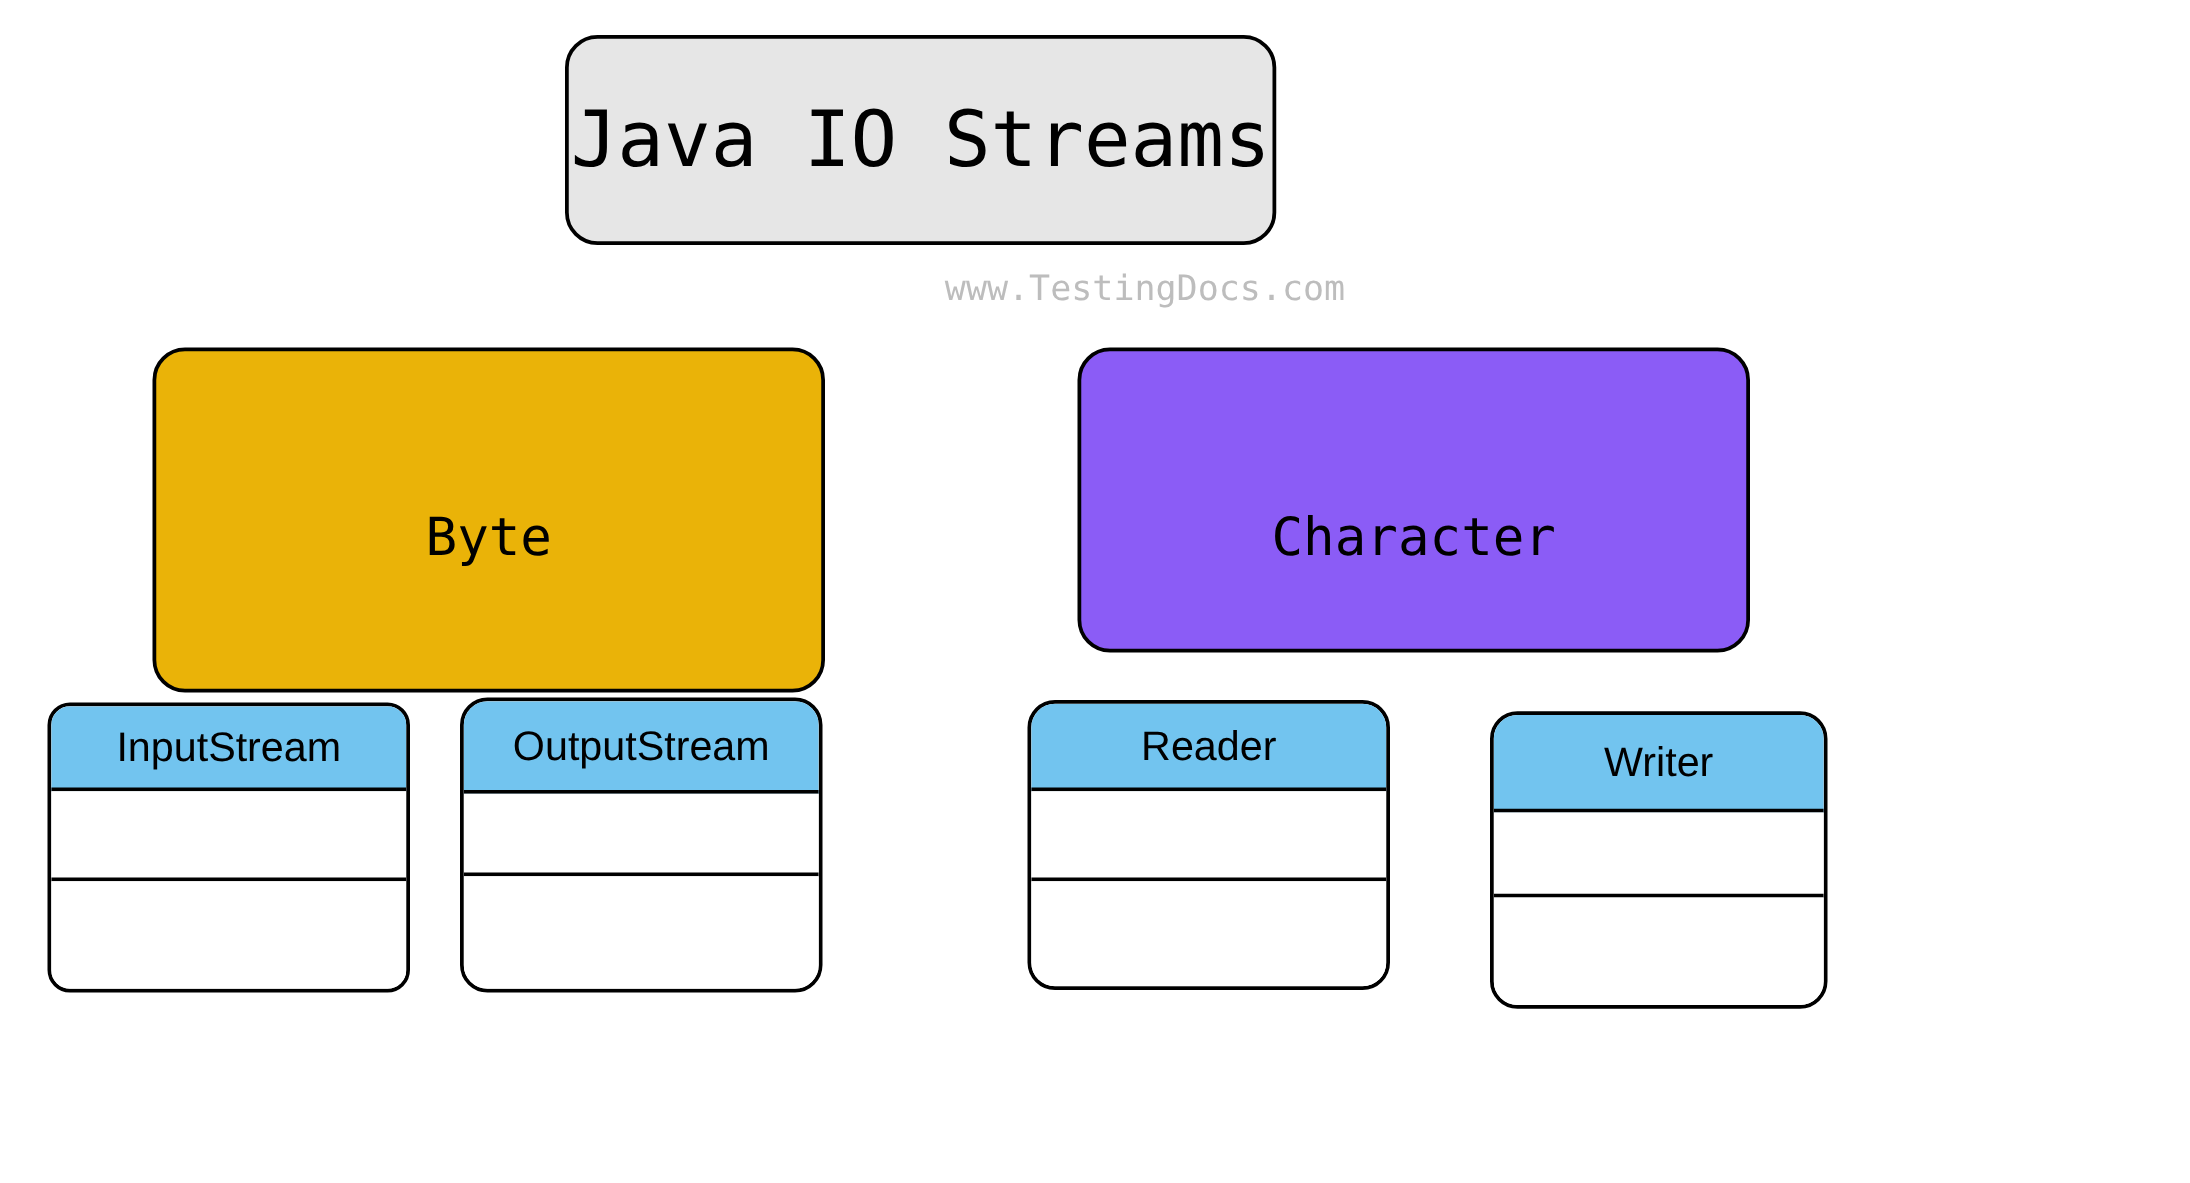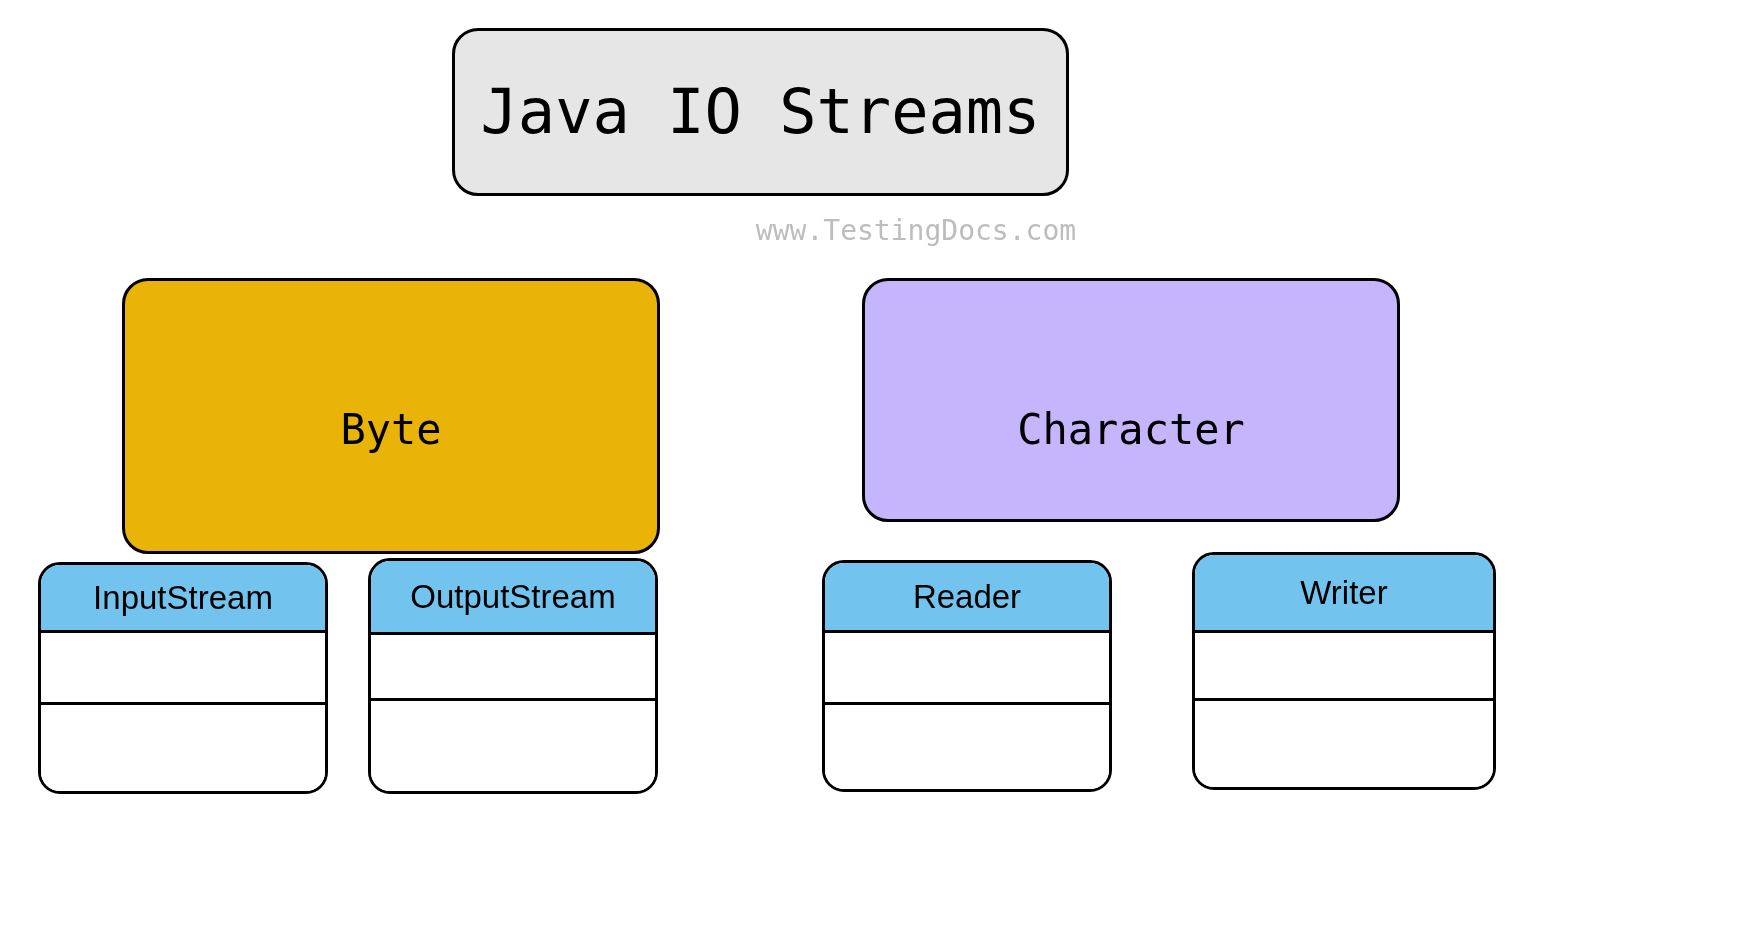--- a/index.html
+++ b/index.html
@@ -16,21 +16,21 @@
     height: 946px;
     background: #ffffff;
     overflow: hidden;
   }
 
   
   .title-box {
     position: absolute;
     left: 452px;
     top: 28px;
-    width: 617px;
+    width: 569px;
     height: 168px;
     background: #e6e6e6;
     border: 3px solid #000000;
     border-radius: 26px;
     box-sizing: border-box;
     display: flex;
     align-items: center;
     justify-content: center;
   }
   .title-text {
@@ -84,21 +84,21 @@
     top: 278px;
     width: 538px;
     height: 276px;
     background: #eab308;
   }
   #char-box {
     left: 862px;
     top: 278px;
     width: 538px;
     height: 244px;
-    background: #c4b5fd;
+    background: #8b5cf6;
   }
 
   
   .uml {
     position: absolute;
     border: 3px solid #000000;
     border-radius: 22px;
     box-sizing: border-box;
     background: #ffffff;
     overflow: hidden;
@@ -121,33 +121,33 @@
   .uml-compartment {
     background: #ffffff;
     box-sizing: border-box;
     flex: 1 1 auto;
   }
   .uml-compartment.divider {
     border-bottom: 3px solid #000000;
   }
 
   
-  #uml-inputstream  { left: 38px;   top: 562px; width: 290px; height: 232px; }
+  #uml-inputstream  { left: 38px;   top: 562px; width: 290px; height: 232px; border-radius: 18px; }
   #uml-inputstream  .uml-header { height: 68px; }
   #uml-inputstream  .uml-compartment.divider { height: 72px; flex: 0 0 auto; }
 
   #uml-outputstream { left: 368px;  top: 558px; width: 290px; height: 236px; }
   #uml-outputstream .uml-header { height: 74px; }
   #uml-outputstream .uml-compartment.divider { height: 66px; flex: 0 0 auto; }
 
   #uml-reader       { left: 822px;  top: 560px; width: 290px; height: 232px; }
   #uml-reader       .uml-header { height: 70px; }
   #uml-reader       .uml-compartment.divider { height: 72px; flex: 0 0 auto; }
 
-  #uml-writer       { left: 1192px; top: 552px; width: 304px; height: 238px; }
+  #uml-writer       { left: 1192px; top: 569px; width: 270px; height: 238px; }
   #uml-writer       .uml-header { height: 78px; }
   #uml-writer       .uml-compartment.divider { height: 68px; flex: 0 0 auto; }
 </style>
 </head>
 <body>
 
 <div id="canvas">
 
   <div class="title-box">
     <span class="title-text">Java IO Streams</span>

